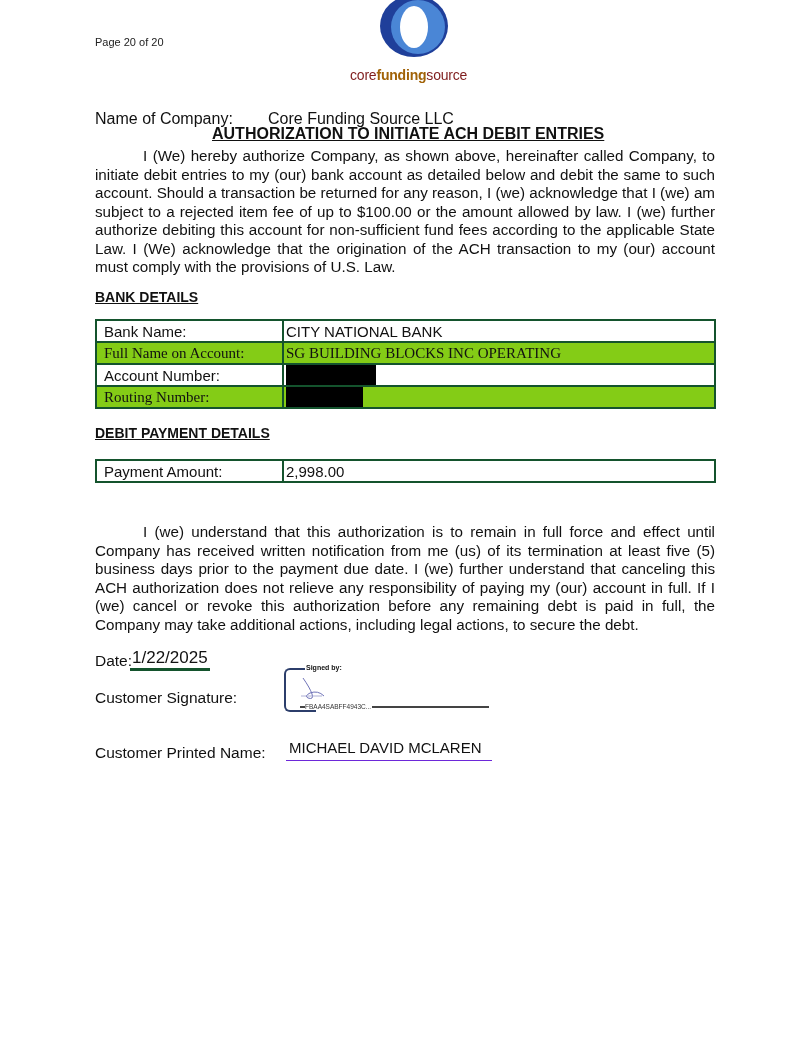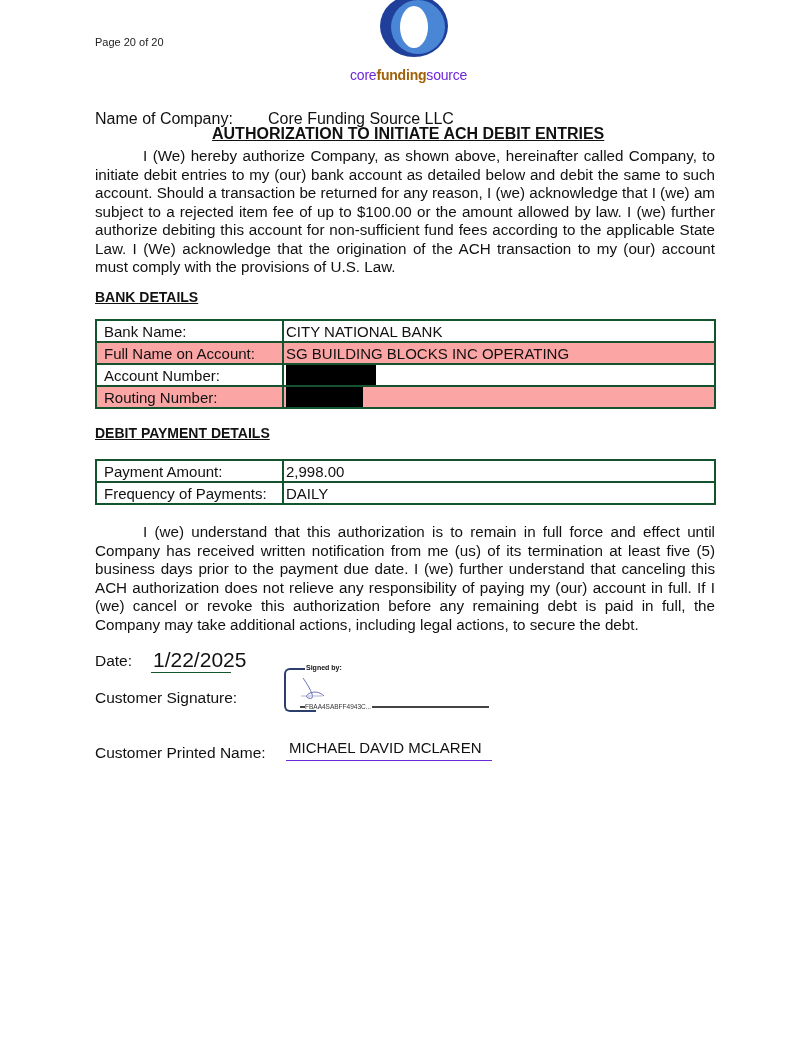--- a/index.html
+++ b/index.html
@@ -2,43 +2,43 @@
 <html><head>
 <meta charset="utf-8">
 <style>
   html, body { margin: 0; padding: 0; background: #ffffff; }
   body { width: 811px; height: 1050px; position: relative; overflow: hidden;
          font-family: "Liberation Sans", sans-serif; color: #111; }
   .abs { position: absolute; }
   .page-num { left: 95px; top: 36px; font-size: 11px; color: #222; }
   .logo { left: 378px; top: -4px; width: 72px; height: 62px; }
   .brand { left: 350px; top: 67px; font-size: 14px; font-weight: bold; color: #2e5fb0; letter-spacing: -0.2px; }
-  .brand .light { font-weight: normal; color: #6d28d9; }
+  .brand .light { font-weight: normal; color: #7f1d1d; }
   .brand .bold { color: #a16207; }
   .title { left: 212px; top: 81px; font-size: 16px; font-weight: bold; text-decoration: underline; margin-top: 44px; }
   .company-row { left: 95px; top: 110px; font-size: 16px; }
   .company-row .lbl { display: inline-block; width: 173px; }
   .para { left: 95px; width: 620px; font-size: 15.2px; line-height: 18.5px; text-align: justify; }
   .para .indent { display: inline-block; width: 48px; }
   .para1 { top: 147px; }
   .para2 { top: 523px; }
   .section-h { left: 95px; font-size: 14px; font-weight: bold; text-decoration: underline; }
   .sh1 { top: 289px; }
   .sh2 { top: 425px; }
   table.det { position: absolute; left: 95px; width: 621px; border-collapse: collapse; }
   table.det td { border: 2px solid #14532d; height: 20px; padding: 0 0 0 7px; font-size: 15px; }
   table.det td.val { padding-left: 2px; width: 428px; }
-  table.det tr.shade td { background: #fca5a5; }
+  table.det tr.shade td { background: #84cc16; font-family: Liberation Serif, serif; }
   .t1 { top: 319px; }
   .t2 { top: 459px; }
   .small { font-size: 12px; }
   .redact { display: inline-block; background: #000; height: 20px; vertical-align: middle; }
   .sig-label { left: 95px; font-size: 15.5px; }
   .date-lbl { top: 652px; }
-  .date-val { left: 151px; top: 648px; width: 78px; border-bottom: 1px solid #14532d; font-size: 21px; padding-left: 2px; }
+  .date-val { left: 130px; top: 648px; width: 78px; border-bottom: 3px solid #14532d; font-size: 17px; padding-left: 2px; }
   .sig-lbl { top: 689px; }
   .name-lbl { top: 744px; }
   .sig-box { left: 284px; top: 668px; width: 30px; height: 40px; border: 2px solid #2c3e6b; border-right: none; border-radius: 6px 0 0 6px; }
   .signed-by { left: 305px; top: 664px; font-size: 7px; font-weight: bold; background: #fff; padding: 0 1px; }
   .sig-line { left: 300px; top: 706px; width: 189px; border-bottom: 2px solid #444; }
   .sig-id { left: 305px; top: 703px; font-size: 6.5px; color: #333; background: #fff; padding-right: 1px; }
   .sig-scribble { left: 298px; top: 676px; width: 30px; height: 26px; }
   .printed { left: 286px; top: 739px; width: 203px; border-bottom: 1px solid #6d28d9; font-size: 15px; padding-left: 3px; padding-bottom: 4px; }
 </style>
 </head>
@@ -86,24 +86,20 @@
   </table>
 
 <div class="abs section-h sh2">DEBIT PAYMENT DETAILS</div>
 
 <table class="det t2">
   <tbody>
       <tr>
     <td>Payment Amount:</td>
     <td class="val small">2,998.00</td>
   </tr>
-  <tr>
-    <td>Frequency of Payments:</td>
-    <td class="val">DAILY</td>
-  </tr>
 </tbody>
   </table>
 
 <div class="abs para para2"><span class="indent"></span><span>I (we) understand that this authorization is to remain in full force and effect until Company has received written notification from me (us) of its termination at least five (5) business days prior to the payment due date. I (we) further understand that canceling this ACH authorization does not relieve any responsibility of paying my (our) account in full. If I (we) cancel or revoke this authorization before any remaining debt is paid in full, the Company may take additional actions, including legal actions, to secure the debt.</span></div>
 
 <div class="abs sig-label date-lbl">Date:</div>
 <div class="abs date-val">1/22/2025</div>
 
 <div class="abs sig-label sig-lbl">Customer Signature:</div>
 <div class="abs sig-box"></div>

